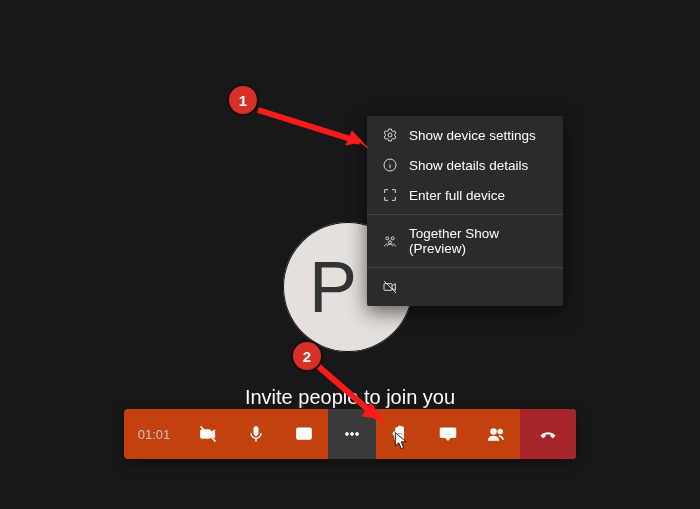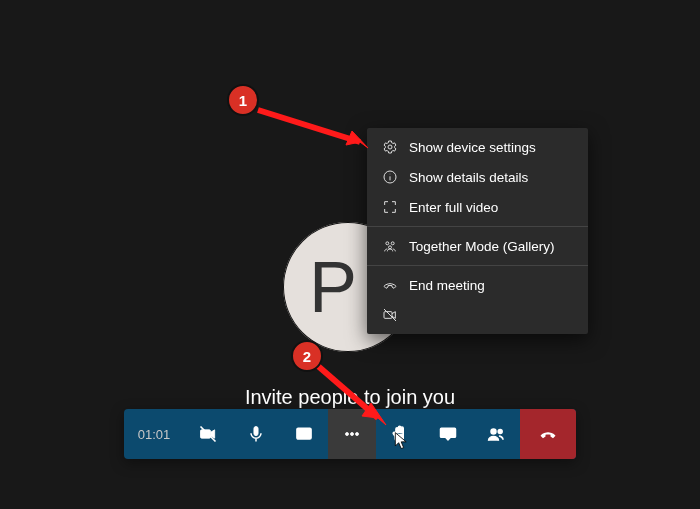--- a/index.html
+++ b/index.html
@@ -51,21 +51,21 @@
     font-weight: 400;
   }
 
   
   .toolbar {
     position: absolute;
     bottom: 50px;
     left: 50%;
     transform: translateX(-50%);
     display: flex;
-    background: #0c4a6e;
+    background: #c2410c;
     border-radius: 4px;
     box-shadow: 0 4px 14px rgba(0,0,0,.4);
     height: 50px;
   }
   .timer {
     width: 60px;
     display:flex;
     align-items:center;
     justify-content:center;
     font-size: 13px;
@@ -86,22 +86,22 @@
     width: 56px;
     background: #a4262c;
     border-radius: 0 4px 4px 0;
   }
   .hangup svg { fill:#fff; stroke:none; }
 
   
   .popup {
     position: absolute;
     left: 367px;
-    top: 128px;
-    width: 221px;
+    top: 116px;
+    width: 196px;
     background: #2b2b2b;
     border-radius: 2px;
     box-shadow: 0 6px 20px rgba(0,0,0,.6);
     font-size: 13.5px;
     padding: 4px 0;
     z-index: 10;
   }
   .menu-item {
     display:flex;
     align-items:center;
@@ -176,47 +176,39 @@
           </svg>
     </span>
     <span>Show details details</span>
   </div>
   <div class="menu-item">
     <span class="micon">
       <svg viewBox="0 0 24 24">
             <path d="M4 9V4h5M20 9V4h-5M4 15v5h5M20 15v5h-5"></path>
           </svg>
     </span>
-    <span>Enter full video</span>
+    <span>Enter full device</span>
   </div>
 
   <div class="divider"></div>
 
   <div class="menu-item">
     <span class="micon">
       <svg viewBox="0 0 24 24">
             <circle cx="8" cy="8" r="2.2"></circle>
             <circle cx="16" cy="8" r="2.2"></circle>
             <circle cx="12" cy="14" r="2.2"></circle>
             <path d="M4 20c0-2 2-3.5 4-3.5M20 20c0-2-2-3.5-4-3.5M8 20c0-2 2-3.5 4-3.5s4 1.5 4 3.5"></path>
           </svg>
     </span>
-    <span>Together Mode (Gallery)</span>
+    <span>Together Show (Preview)</span>
   </div>
 
   <div class="divider"></div>
 
-  <div class="menu-item">
-    <span class="micon">
-      <svg viewBox="0 0 24 24">
-            <path d="M3 14c2-3 7-4 9-4s7 1 9 4l-3 3-3-2v-2c-1-.3-2-.4-3-.4s-2 .1-3 .4v2l-3 2z"></path>
-          </svg>
-    </span>
-    <span>End meeting</span>
-  </div>
   <div class="menu-item">
     <span class="micon">
       <svg viewBox="0 0 24 24">
             <rect x="3" y="7" width="12" height="10" rx="1.5"></rect>
             <path d="M15 10l5-3v10l-5-3"></path>
             <line x1="3" y1="3" x2="21" y2="21"></line>
           </svg>
     </span>
   </div>
 </div>

